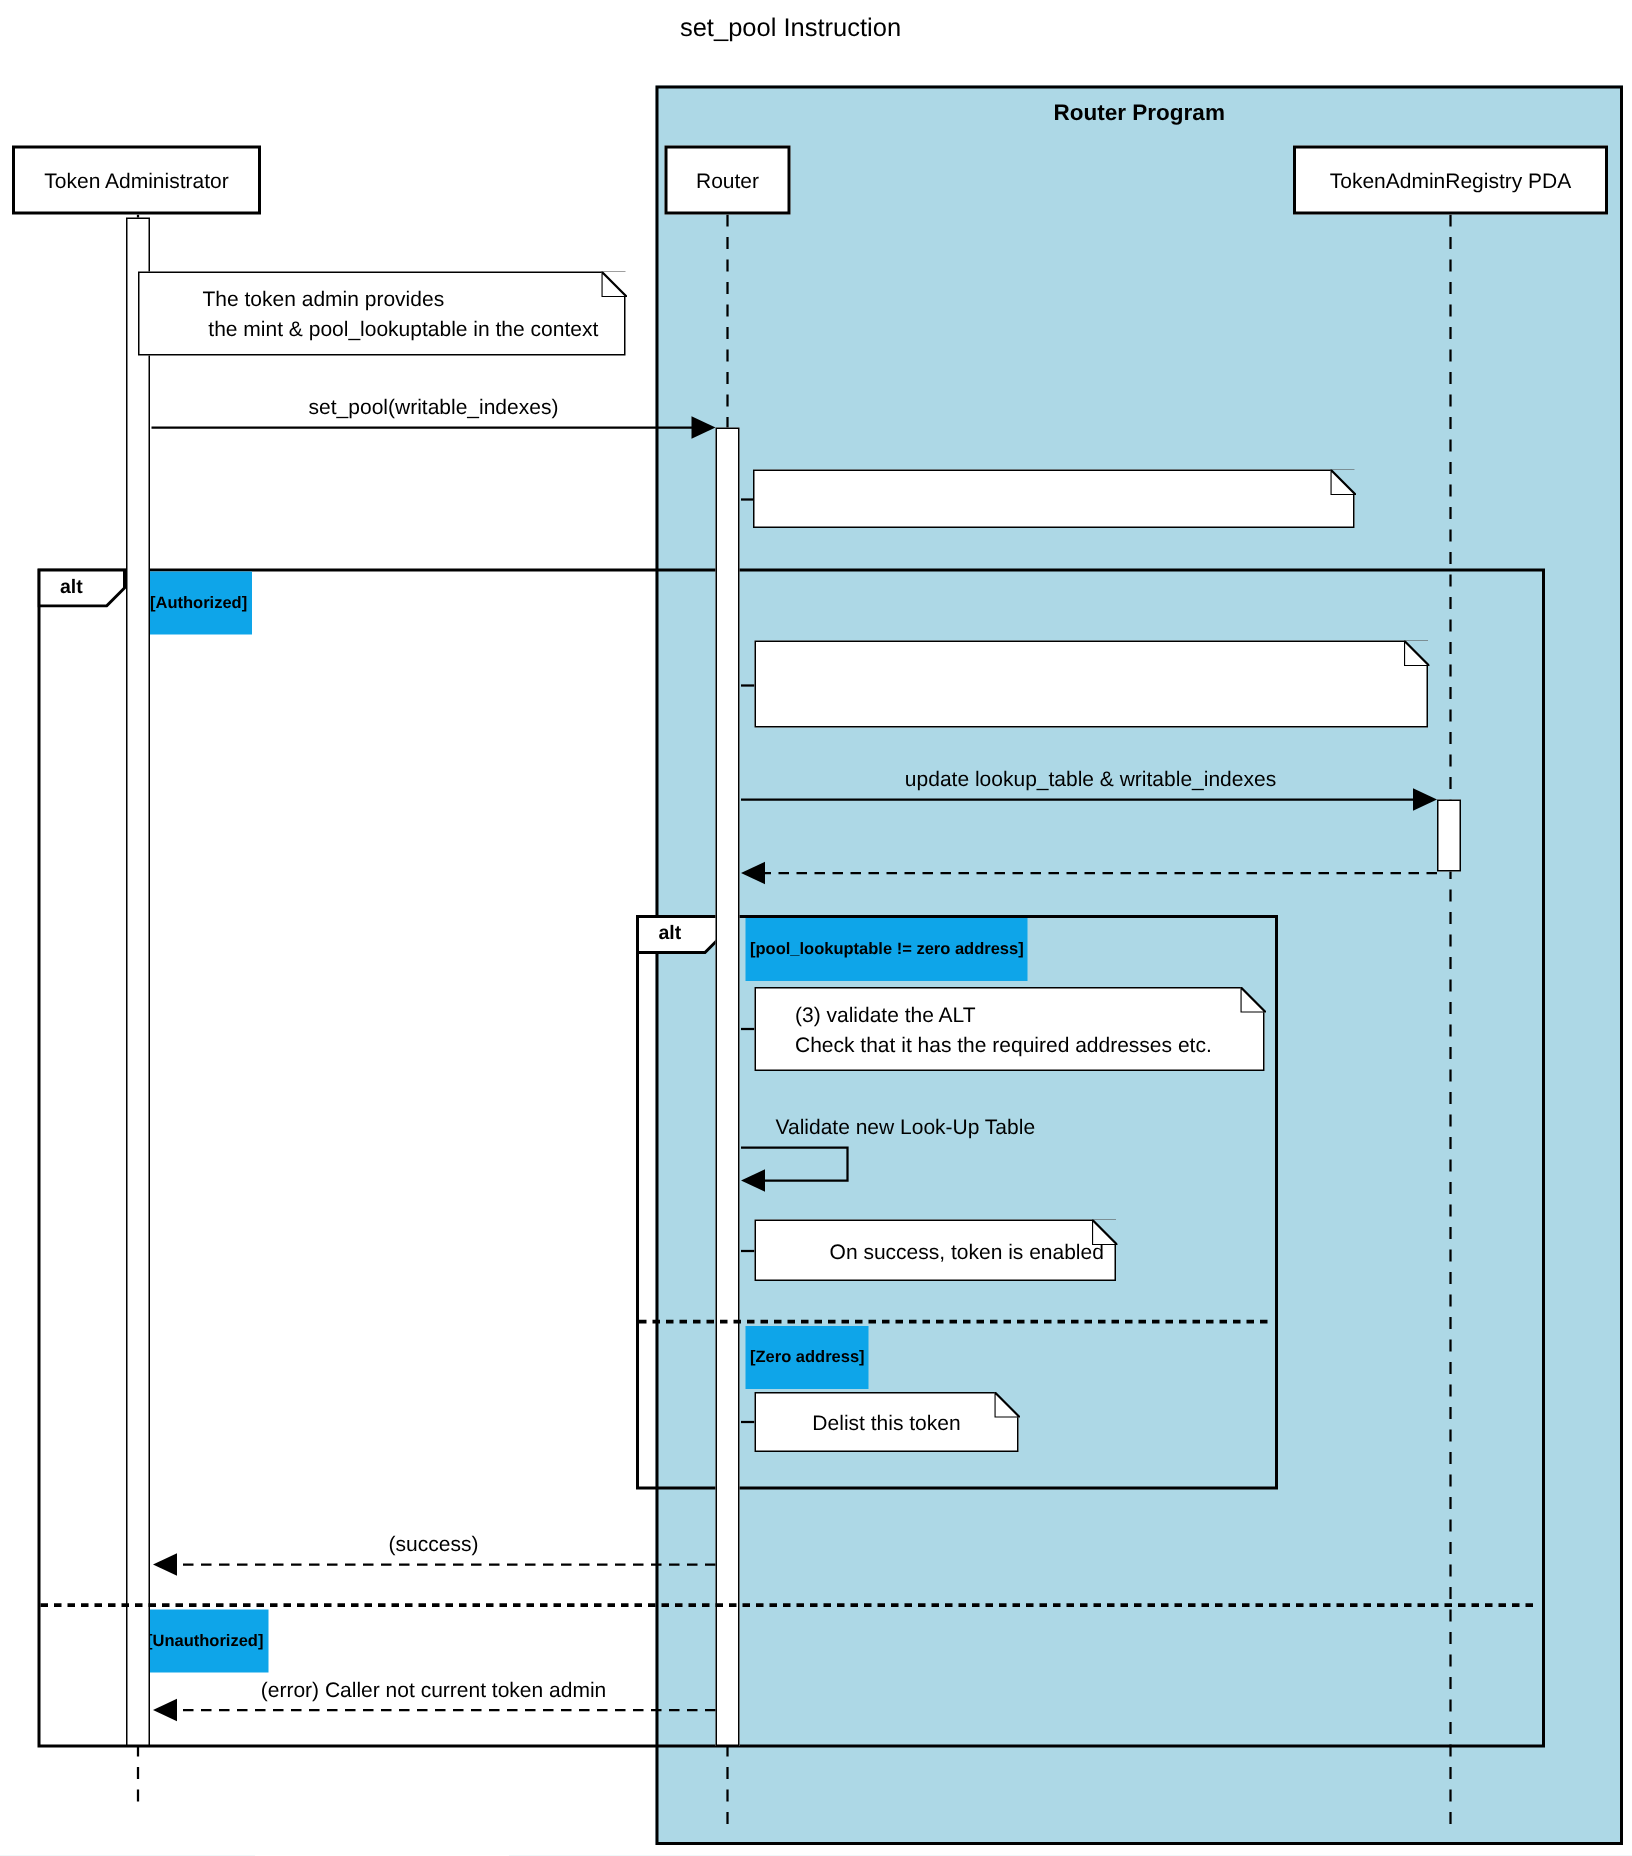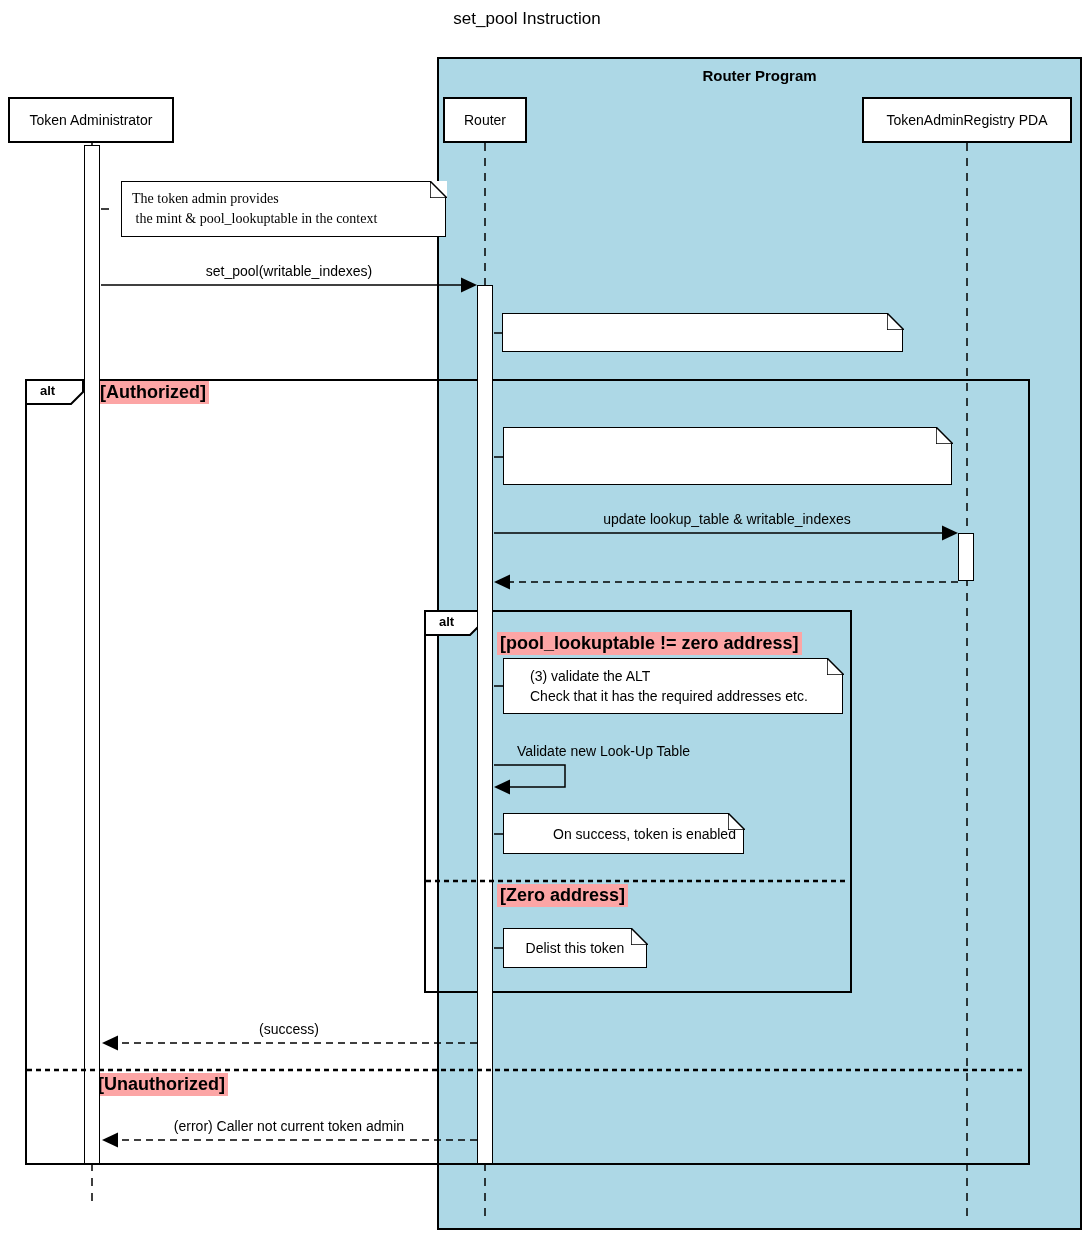--- a/index.html
+++ b/index.html
@@ -13,21 +13,21 @@
   
   .program-box{background:#add8e6;border:2px solid #000;}
   .program-title{font-weight:bold;font-size:15px;text-align:center;width:100%;top:8px;left:0;}
   
   .participant{background:#fff;border:2.5px solid #000;display:flex;align-items:center;justify-content:center;
     font-size:14px;white-space:pre;z-index:7;}
   
   .activation{background:#fff;border:1.5px solid #000;width:14px;z-index:4;}
   
   .frame{border:2px solid #000;z-index:3;}
-  .guard{position:absolute;font-weight:bold;font-size:18px;background:#fca5a5;padding:1px 3px;white-space:pre;z-index:3;}
+  .guard{position:absolute;font-weight:bold;font-size:11px;background:#0ea5e9;padding:15px 3px;white-space:pre;z-index:3;}
   
   .note{background:#fff;border:1.5px solid #000;font-size:14px;z-index:6;box-sizing:border-box;
     white-space:pre;display:flex;flex-direction:column;justify-content:center;line-height:20px;}
   .note.center{align-items:center;text-align:center;}
   .note .fold{position:absolute;top:-1.5px;right:-1.5px;width:17px;height:17px;z-index:2;}
   
   .msg-label{font-size:14px;white-space:pre;z-index:6;transform:translateX(-50%);}
   .msg-label.left{transform:none;}
   svg.layer{position:absolute;left:0;top:0;z-index:2;}
   svg.layer.arrows{z-index:5;}
@@ -56,21 +56,21 @@
   </svg>
   <div class="abs op-text" style="left:40px;top:383px;z-index:3;">alt</div>
   <div class="guard" style="left:97px;top:381px;">[Authorized]</div>
   <div class="guard" style="left:95px;top:1073px;">[Unauthorized]</div>
 
   <div class="abs frame" style="left:424px;top:610px;width:424px;height:379px;"></div>
   <svg class="abs" width="60" height="26" style="left:424px;top:610px;z-index:3;">
     <path d="M1,1 H58 V13 L46,25 H1 Z" fill="#fff" stroke="#000" stroke-width="2"></path>
   </svg>
   <div class="abs op-text" style="left:439px;top:614px;z-index:3;">alt</div>
-  <div class="guard" style="left:497px;top:632px;">[pool_lookuptable != zero address]</div>
+  <div class="guard" style="left:497px;top:612px;">[pool_lookuptable != zero address]</div>
   <div class="guard" style="left:497px;top:884px;">[Zero address]</div>
 
   <div class="abs activation" style="left:84px;top:145px;height:1017px;"></div>
   <div class="abs activation" style="left:477px;top:285px;height:877px;"></div>
   <div class="abs activation" style="left:958px;top:533px;height:46px;"></div>
 
   <svg class="layer arrows" width="1088" height="1237">
 
     <line x1="101" y1="209" x2="109" y2="209" stroke="#000" stroke-width="1.5"></line>
     <line x1="494" y1="333" x2="502" y2="333" stroke="#000" stroke-width="1.5"></line>
@@ -94,21 +94,21 @@
     <line x1="477" y1="1043" x2="116" y2="1043" stroke="#000" stroke-width="1.5" stroke-dasharray="7 5"></line>
     <polygon points="102,1043 118,1035.5 118,1050.5" fill="#000"></polygon>
 
     <line x1="477" y1="1140" x2="116" y2="1140" stroke="#000" stroke-width="1.5" stroke-dasharray="7 5"></line>
     <polygon points="102,1140 118,1132.5 118,1147.5" fill="#000"></polygon>
 
     <line x1="27" y1="1070" x2="1024" y2="1070" stroke="#000" stroke-width="2.5" stroke-dasharray="5 4"></line>
     <line x1="426" y1="881" x2="846" y2="881" stroke="#000" stroke-width="2.5" stroke-dasharray="5 4"></line>
   </svg>
 
-  <div class="abs note" style="left:121px;top:181px;width:325px;height:56px;padding-left:10px;font-family:Liberation Serif, serif;">
+  <div class="abs note" style="left:92px;top:181px;width:325px;height:56px;padding-left:42px;">
     <span>The token admin provides
  the mint &amp; pool_lookuptable in the context</span>
     <svg class="fold" viewBox="0 0 17 17">
       <polygon points="0,0 17,0 17,17" fill="#ffffff"></polygon>
       <polygon points="0,0 17,17 0,17" fill="#ffffff" stroke="#000" stroke-width="1.5"></polygon>
     </svg>
   </div>
 
   <div class="abs note center" style="left:502px;top:313px;width:401px;height:39px;">
     <svg class="fold" viewBox="0 0 17 17">
@@ -134,21 +134,21 @@
   </div>
 
   <div class="abs note center" style="left:503px;top:813px;width:241px;height:41px;padding-left:42px;">
     <span>On success, token is enabled</span>
     <svg class="fold" viewBox="0 0 17 17">
       <polygon points="0,0 17,0 17,17" fill="#add8e6"></polygon>
       <polygon points="0,0 17,17 0,17" fill="#ffffff" stroke="#000" stroke-width="1.5"></polygon>
     </svg>
   </div>
 
-  <div class="abs note center" style="left:503px;top:928px;width:144px;height:40px;">
+  <div class="abs note center" style="left:503px;top:928px;width:176px;height:40px;">
     <span>Delist this token</span>
     <svg class="fold" viewBox="0 0 17 17">
       <polygon points="0,0 17,0 17,17" fill="#add8e6"></polygon>
       <polygon points="0,0 17,17 0,17" fill="#ffffff" stroke="#000" stroke-width="1.5"></polygon>
     </svg>
   </div>
 
   <div class="abs msg-label" style="left:289px;top:263px;">set_pool(writable_indexes)</div>
   <div class="abs msg-label" style="left:727px;top:511px;">update lookup_table &amp; writable_indexes</div>
   <div class="abs msg-label left" style="left:517px;top:743px;">Validate new Look-Up Table</div>

